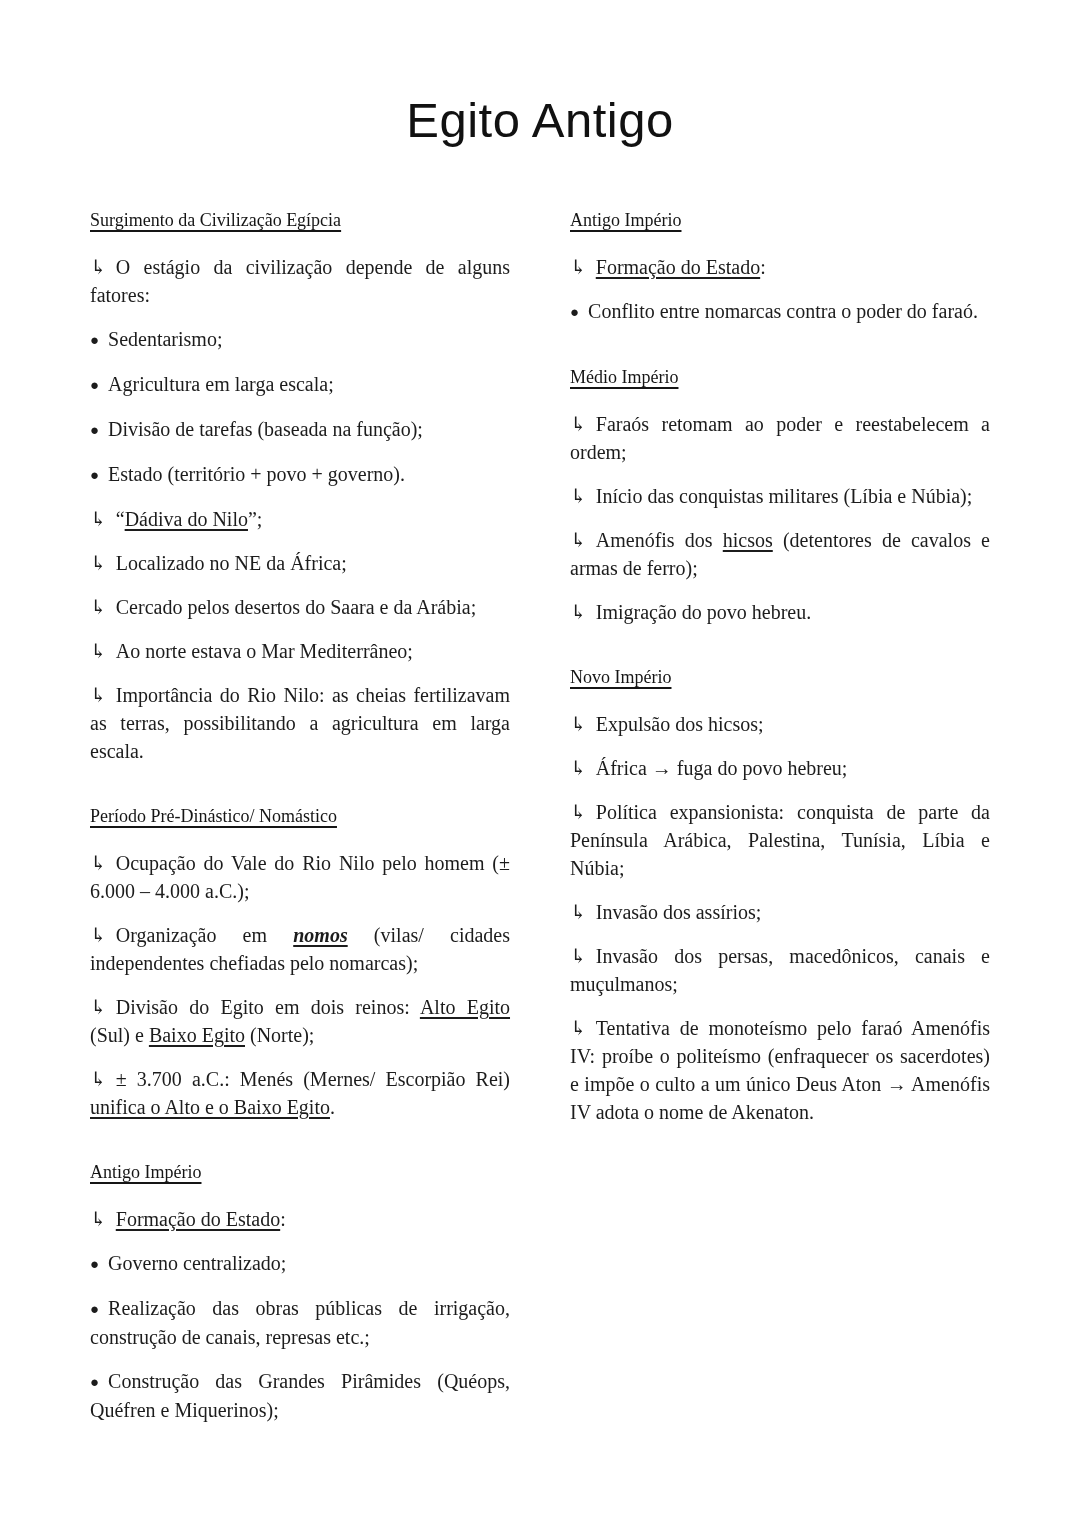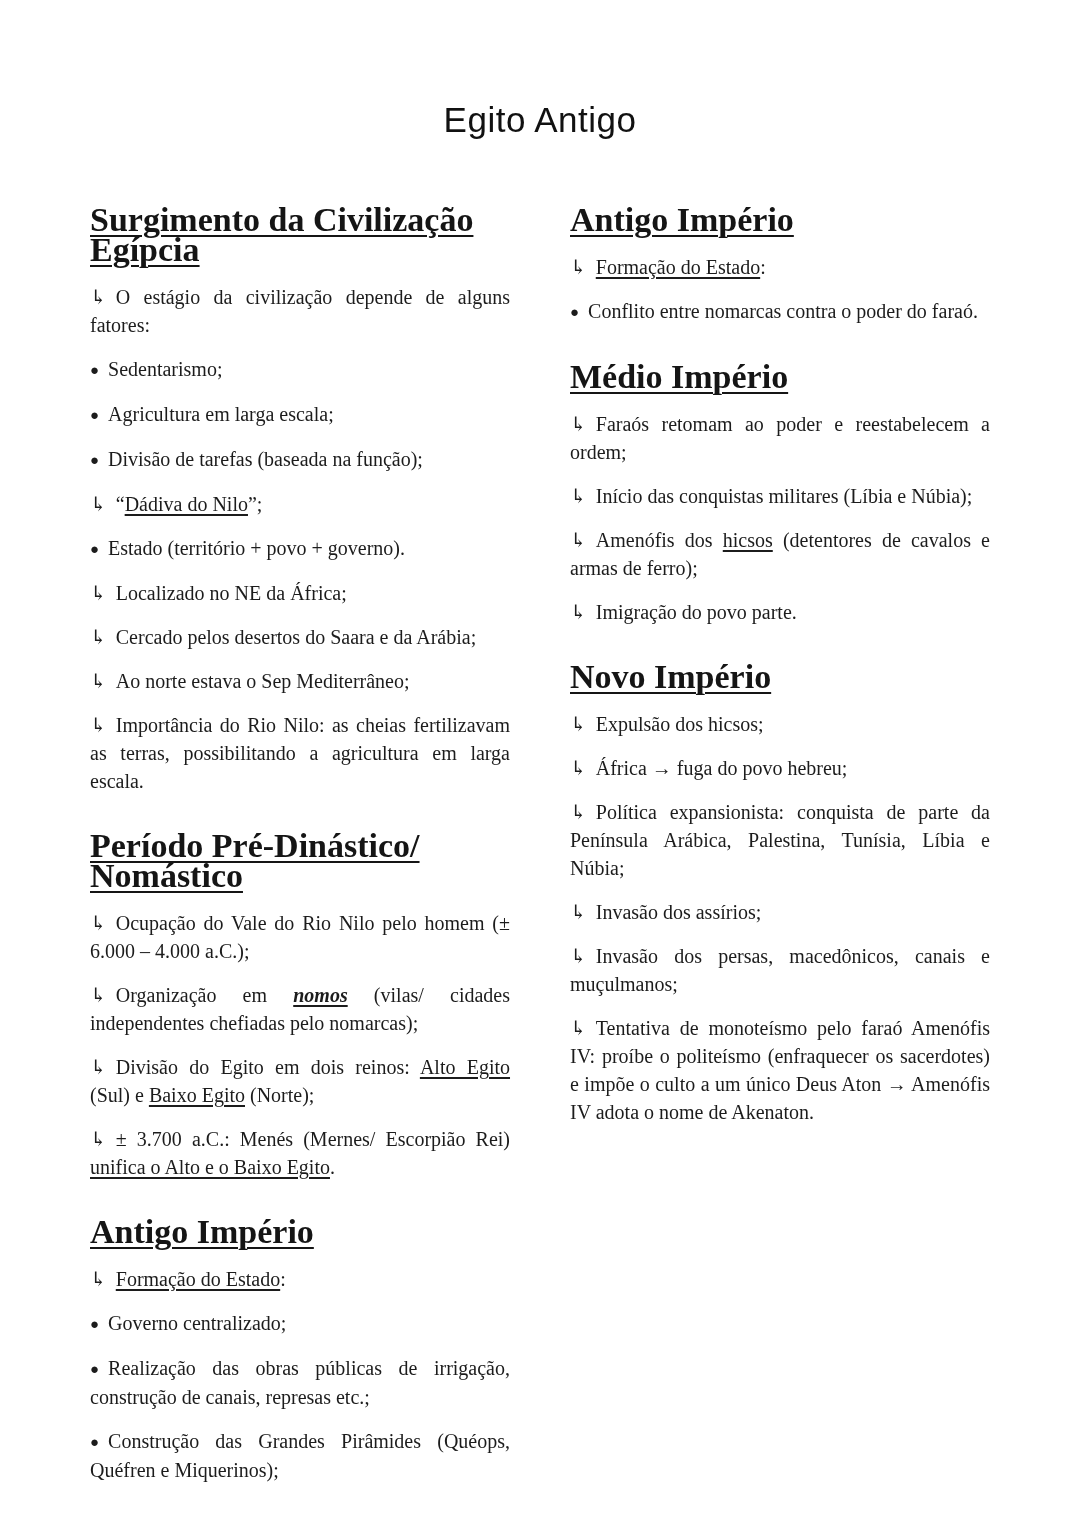--- a/index.html
+++ b/index.html
@@ -18,43 +18,43 @@
   }
   .doc-title {
     position: absolute;
     top: 92px;
     left: 0;
     right: 0;
     margin: 0;
     text-align: center;
     font-family: "Liberation Sans", "DejaVu Sans", sans-serif;
     font-weight: 400;
-    font-size: 35px;
+    font-size: 49px;
     line-height: 56px;
     color: #111111;
     letter-spacing: 0.5px;
   }
   .columns {
     position: absolute;
     top: 205px;
     left: 90px;
     width: 900px;
     display: flex;
     justify-content: space-between;
   }
   .column {
     width: 420px;
   }
   section { margin: 0; }
   section + section { margin-top: 36px; }
   .heading {
     margin: 0 0 18px 0;
-    font-size: 34px;
+    font-size: 18px;
     line-height: 30px;
-    font-weight: 700;
+    font-weight: 400;
     text-decoration: underline;
     text-decoration-thickness: 2px;
     text-underline-offset: 4px;
     color: #151515;
   }
   .item {
     margin: 0 0 16px 0;
     font-size: 20px;
     line-height: 28px;
     text-align: justify;
@@ -85,25 +85,25 @@
 <div class="page">
   <h1 class="doc-title">Egito Antigo</h1>
   <div class="columns" id="columns">
       <div class="column">
         <section>
           <h2 class="heading">Surgimento da Civilização Egípcia</h2>
           <p class="item"><span class="marker arrow">↳</span><span>O estágio da civilização depende de alguns fatores:</span></p>
           <p class="item"><span class="marker bullet">●</span><span>Sedentarismo;</span></p>
           <p class="item"><span class="marker bullet">●</span><span>Agricultura em larga escala;</span></p>
           <p class="item"><span class="marker bullet">●</span><span>Divisão de tarefas (baseada na função);</span></p>
+          <p class="item"><span class="marker bullet">●</span><span>Estado (território + povo + governo).</span></p>
           <p class="item"><span class="marker arrow">↳</span><span>“</span><span class="seg-u">Dádiva do Nilo</span><span>”;</span></p>
-          <p class="item"><span class="marker bullet">●</span><span>Estado (território + povo + governo).</span></p>
           <p class="item"><span class="marker arrow">↳</span><span>Localizado no NE da África;</span></p>
           <p class="item"><span class="marker arrow">↳</span><span>Cercado pelos desertos do Saara e da Arábia;</span></p>
-          <p class="item"><span class="marker arrow">↳</span><span>Ao norte estava o Sep Mediterrâneo;</span></p>
+          <p class="item"><span class="marker arrow">↳</span><span>Ao norte estava o Mar Mediterrâneo;</span></p>
           <p class="item"><span class="marker arrow">↳</span><span>Importância do Rio Nilo: as cheias fertilizavam as terras, possibilitando a agricultura em larga escala.</span></p>
         </section>
         <section>
           <h2 class="heading">Período Pré-Dinástico/ Nomástico</h2>
           <p class="item"><span class="marker arrow">↳</span><span>Ocupação do Vale do Rio Nilo pelo homem (± 6.000 – 4.000 a.C.);</span></p>
           <p class="item"><span class="marker arrow">↳</span><span>Organização em </span><span class="seg-u seg-b seg-i">nomos</span><span> (vilas/ cidades independentes chefiadas pelo nomarcas);</span></p>
           <p class="item"><span class="marker arrow">↳</span><span>Divisão do Egito em dois reinos: </span><span class="seg-u">Alto Egito</span><span> (Sul) e </span><span class="seg-u">Baixo Egito</span><span> (Norte);</span></p>
           <p class="item"><span class="marker arrow">↳</span><span>± 3.700 a.C.: Menés (Mernes/ Escorpião Rei) </span><span class="seg-u">unifica o Alto e o Baixo Egito</span><span>.</span></p>
         </section>
         <section>
@@ -118,21 +118,21 @@
         <section>
           <h2 class="heading">Antigo Império</h2>
           <p class="item"><span class="marker arrow">↳</span><span class="seg-u">Formação do Estado</span><span>:</span></p>
           <p class="item"><span class="marker bullet">●</span><span>Conflito entre nomarcas contra o poder do faraó.</span></p>
         </section>
         <section>
           <h2 class="heading">Médio Império</h2>
           <p class="item"><span class="marker arrow">↳</span><span>Faraós retomam ao poder e reestabelecem a ordem;</span></p>
           <p class="item"><span class="marker arrow">↳</span><span>Início das conquistas militares (Líbia e Núbia);</span></p>
           <p class="item"><span class="marker arrow">↳</span><span>Amenófis dos </span><span class="seg-u">hicsos</span><span> (detentores de cavalos e armas de ferro);</span></p>
-          <p class="item"><span class="marker arrow">↳</span><span>Imigração do povo parte.</span></p>
+          <p class="item"><span class="marker arrow">↳</span><span>Imigração do povo hebreu.</span></p>
         </section>
         <section>
           <h2 class="heading">Novo Império</h2>
           <p class="item"><span class="marker arrow">↳</span><span>Expulsão dos hicsos;</span></p>
           <p class="item"><span class="marker arrow">↳</span><span>África → fuga do povo hebreu;</span></p>
           <p class="item"><span class="marker arrow">↳</span><span>Política expansionista: conquista de parte da Península Arábica, Palestina, Tunísia, Líbia e Núbia;</span></p>
           <p class="item"><span class="marker arrow">↳</span><span>Invasão dos assírios;</span></p>
           <p class="item"><span class="marker arrow">↳</span><span>Invasão dos persas, macedônicos, canais e muçulmanos;</span></p>
           <p class="item"><span class="marker arrow">↳</span><span>Tentativa de monoteísmo pelo faraó Amenófis IV: proíbe o politeísmo (enfraquecer os sacerdotes) e impõe o culto a um único Deus Aton → Amenófis IV adota o nome de Akenaton.</span></p>
         </section>

